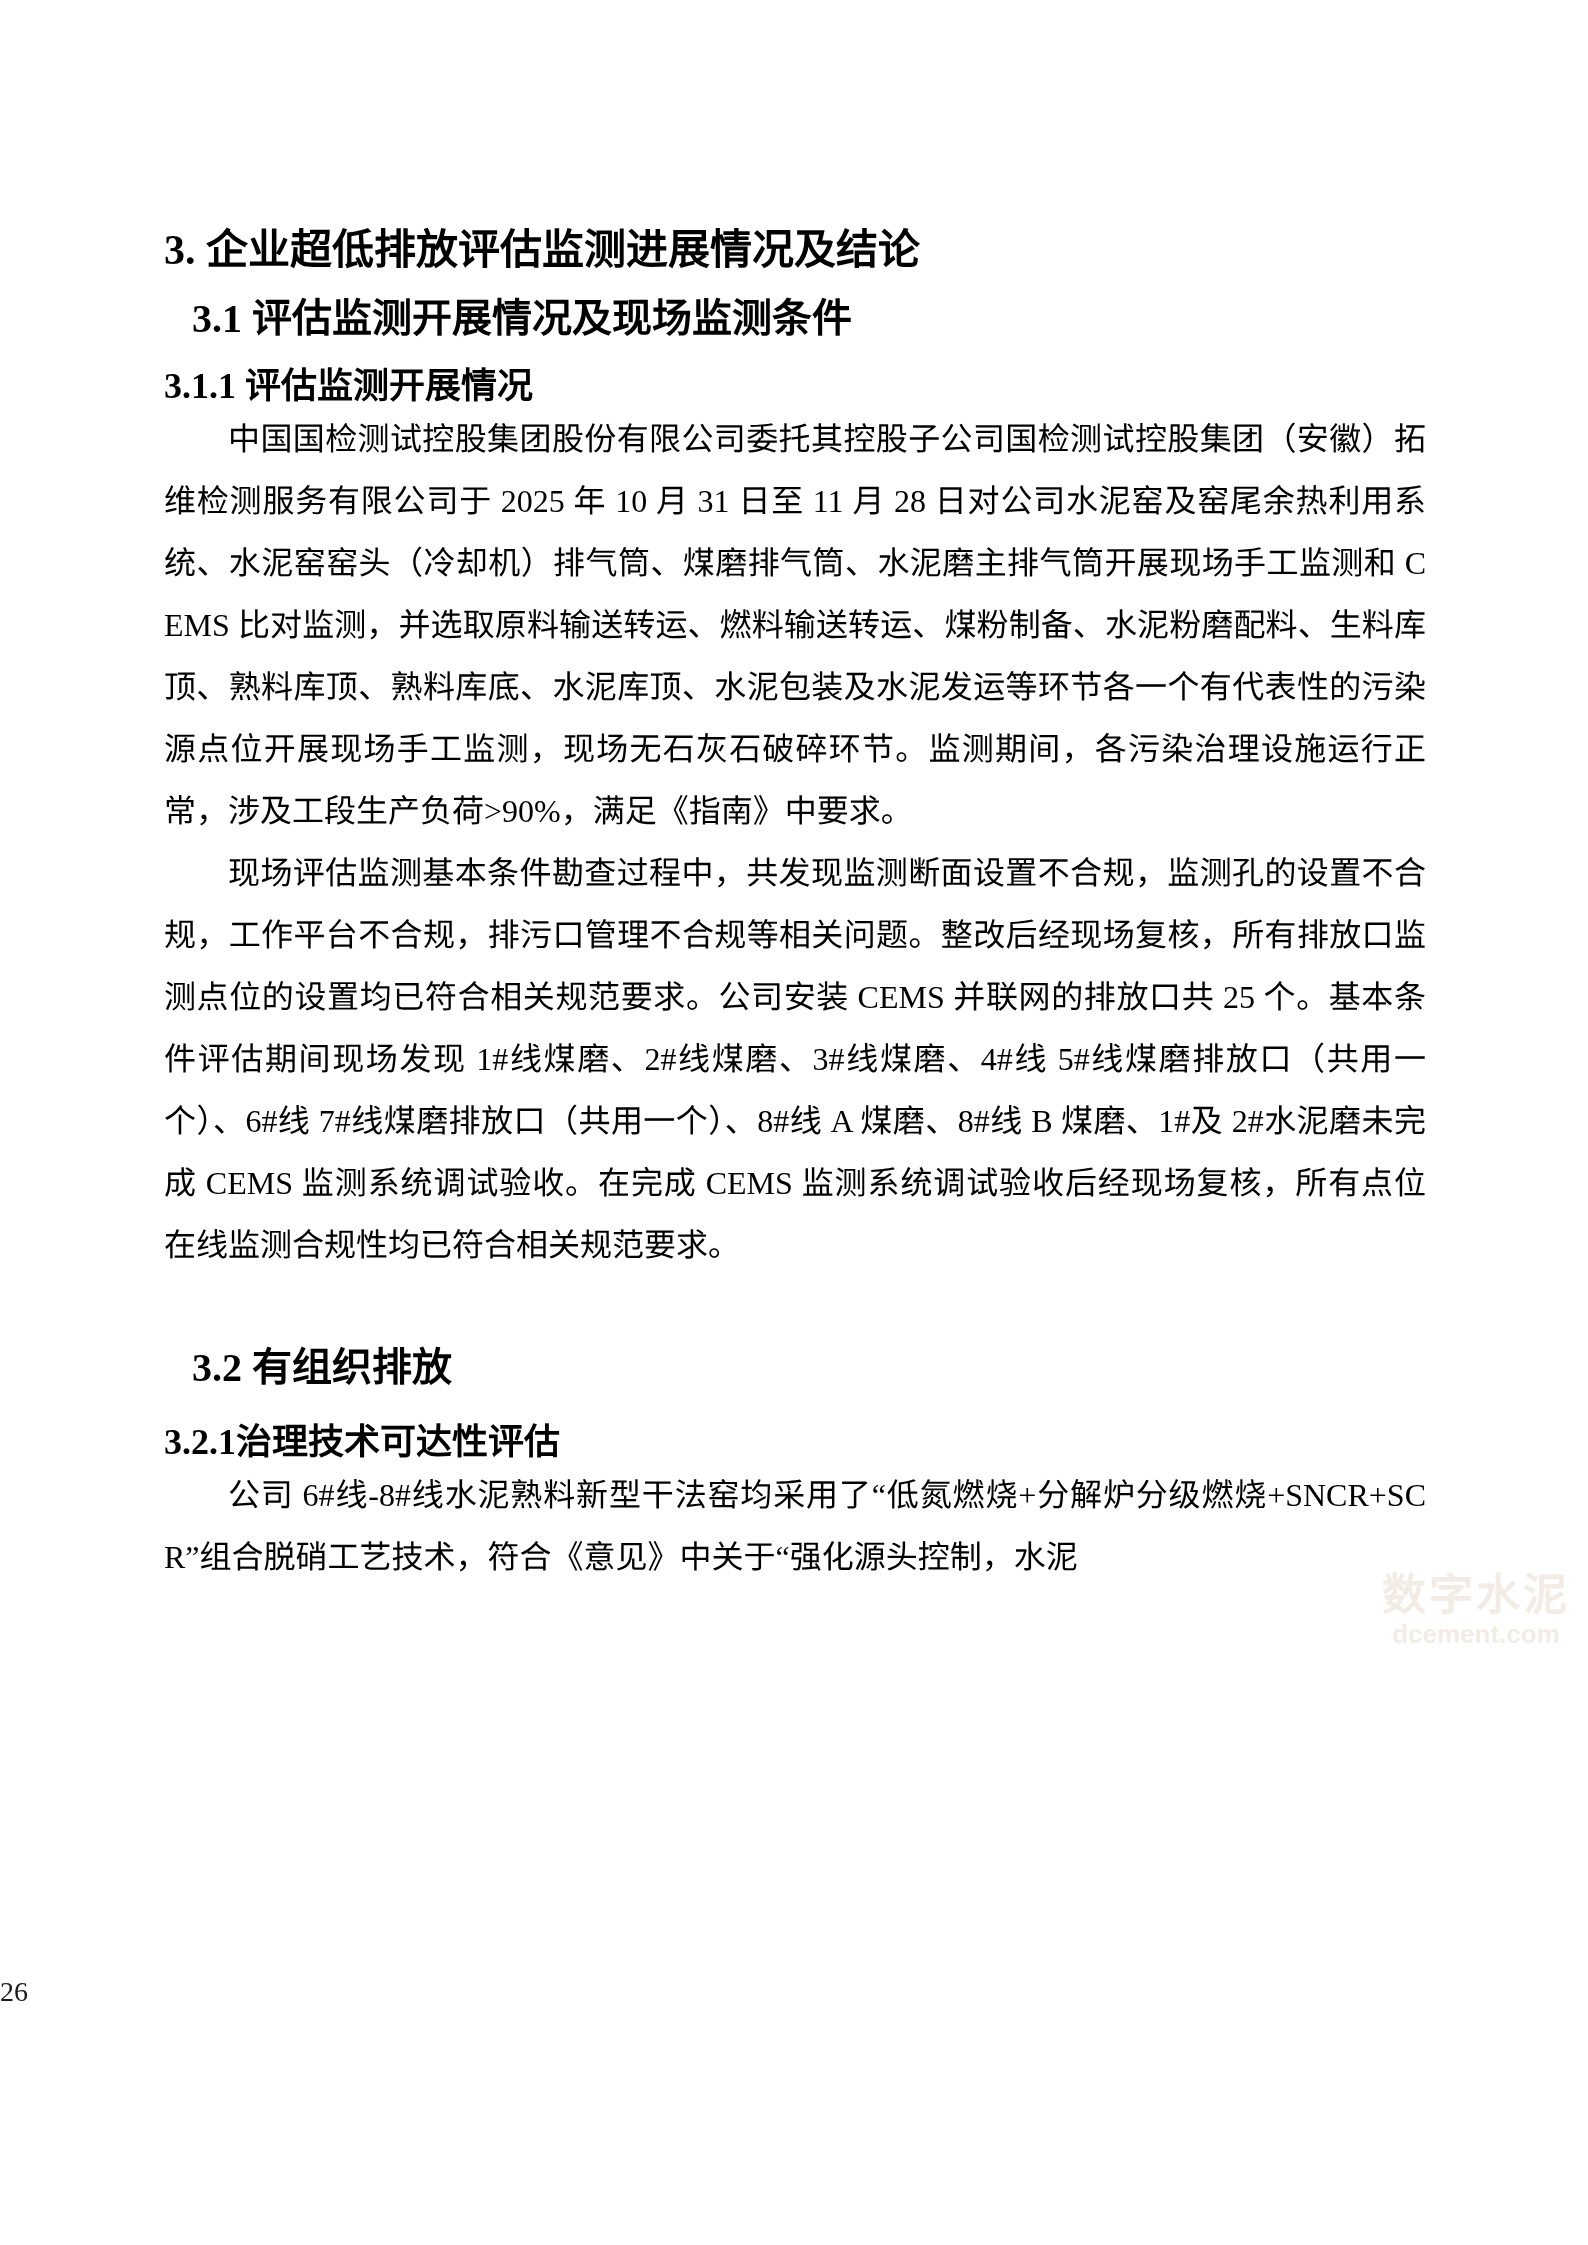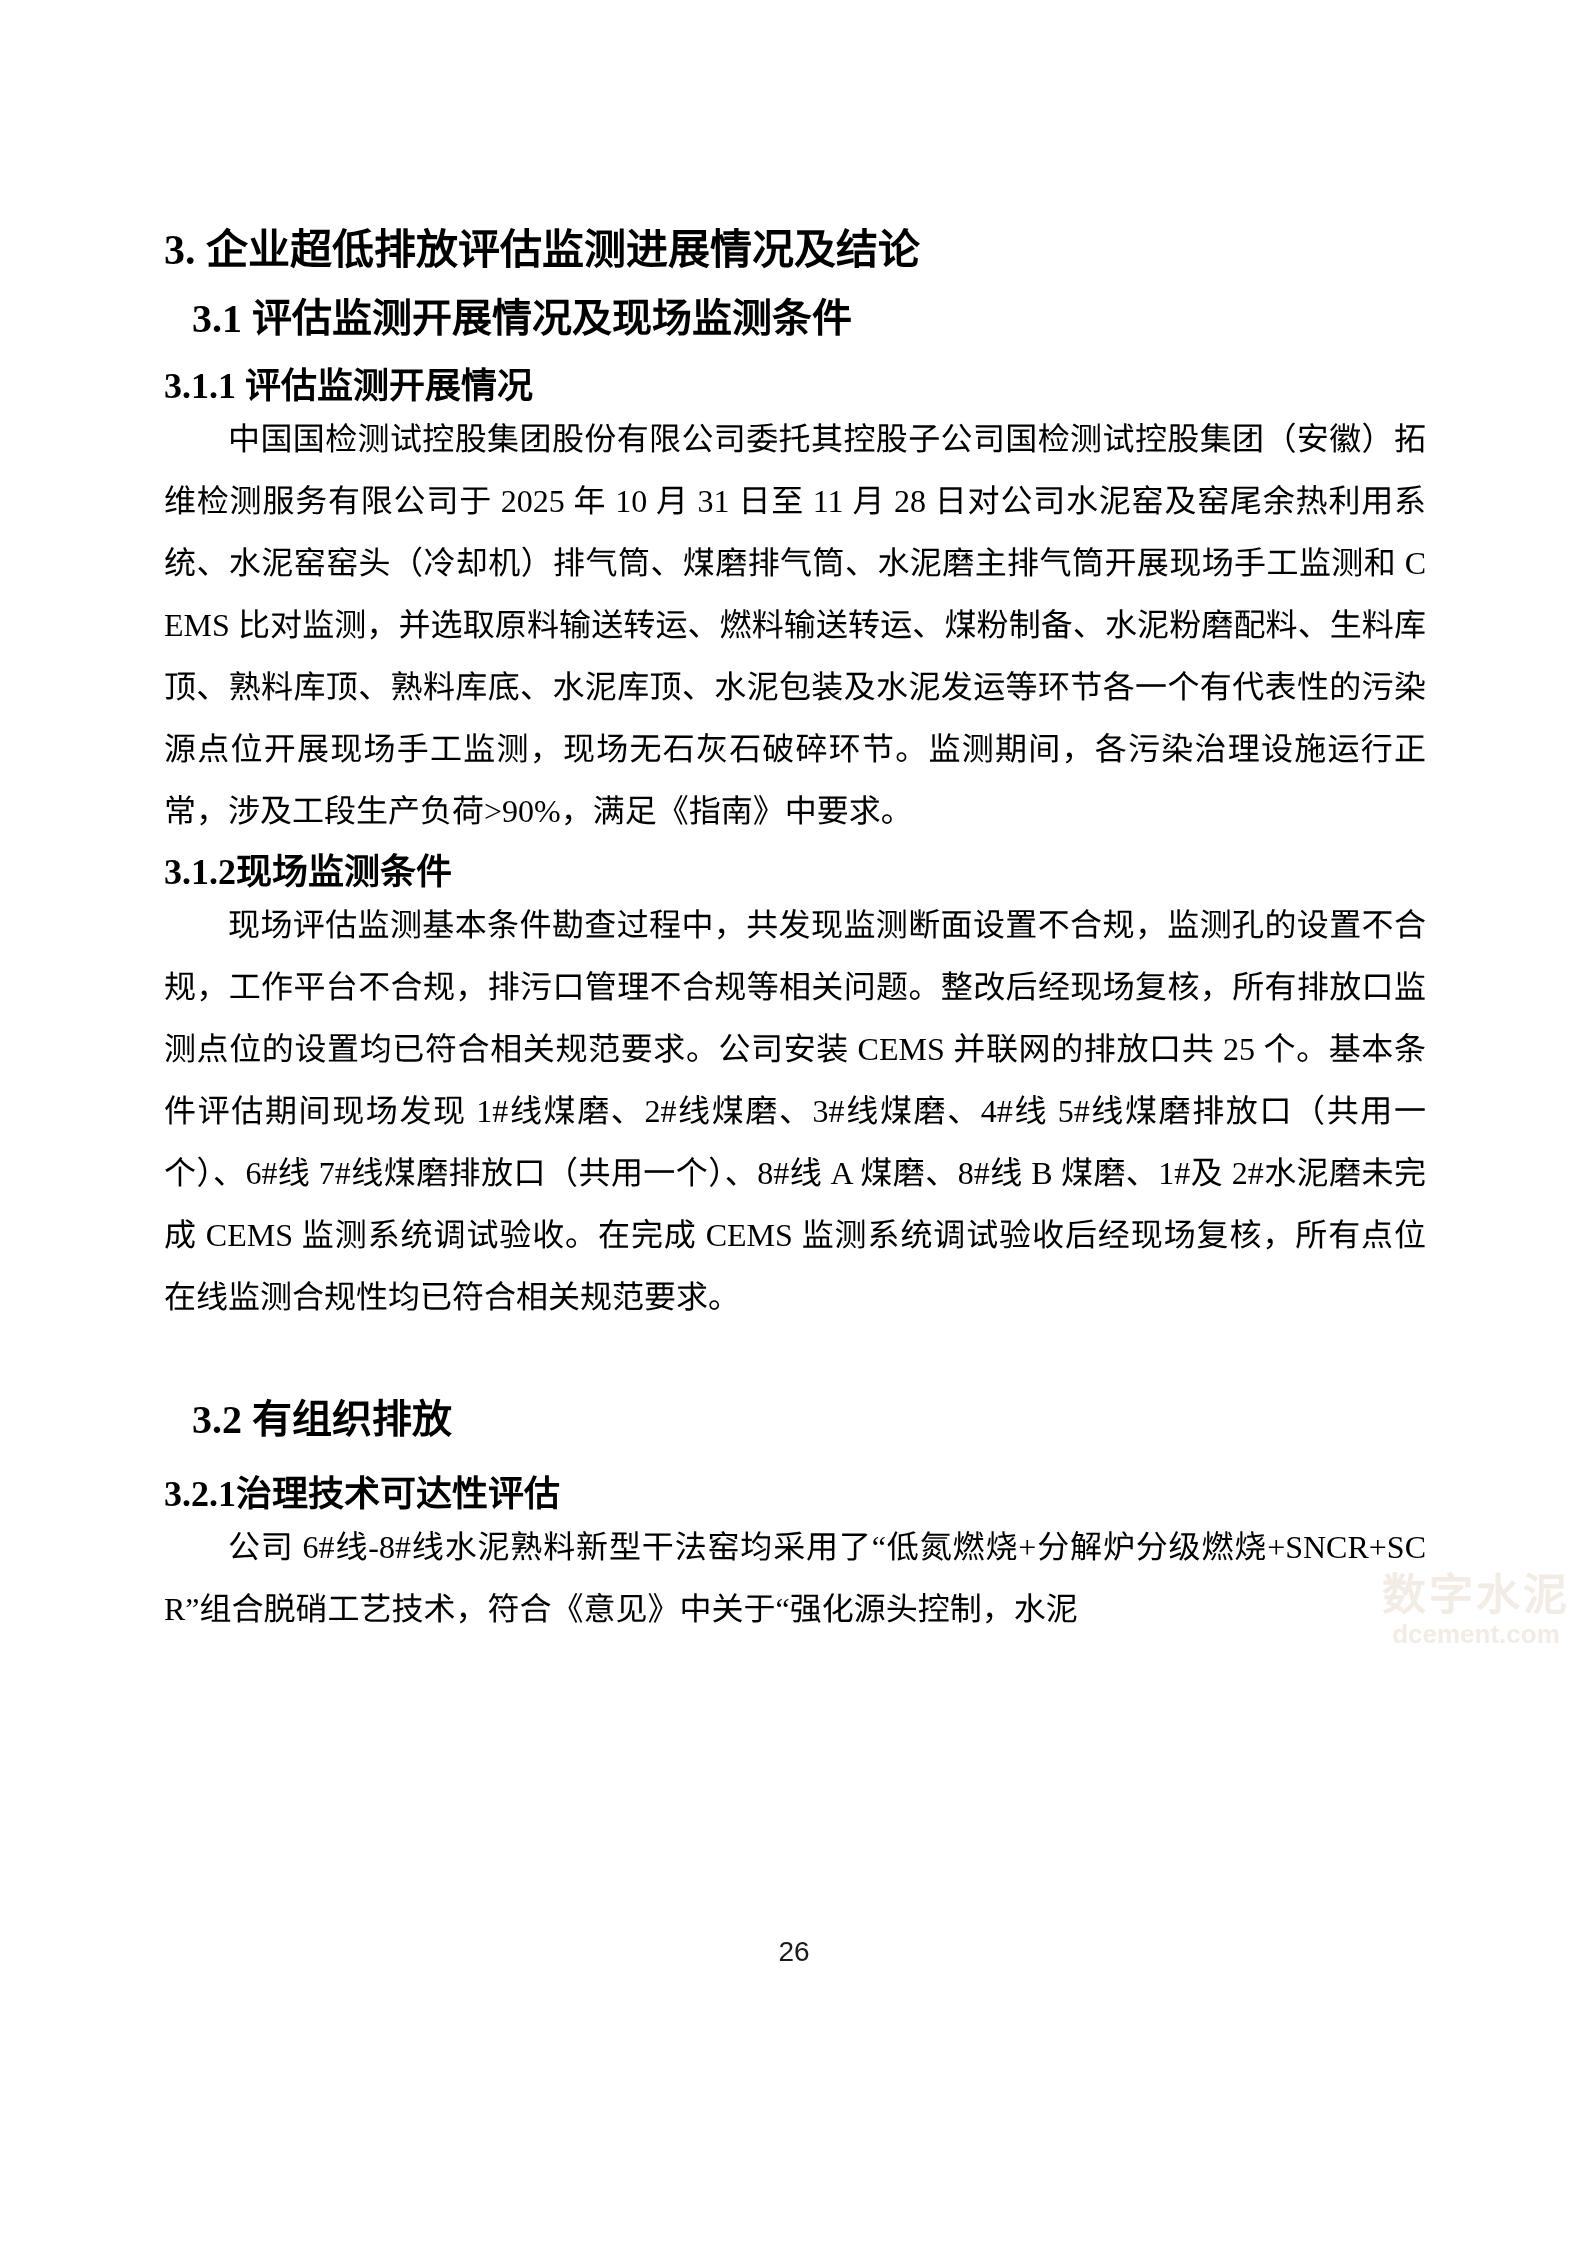--- a/index.html
+++ b/index.html
@@ -59,26 +59,25 @@
     text-align: justify;
     text-indent: 2em;
     word-break: break-all;
   }
   .p1 { margin-top: 6px; }
   .p2 { margin-top: 0; }
   .p3 { margin-top: 12px; }
   .p4 { margin-top: 6px; }
   .page-number {
     position: absolute;
-    top: 1936px;
+    top: 1976px;
     left: 0;
     width: 100%;
-    text-align: center;
     font-size: 28px;
-    font-family: Liberation Sans, sans-serif;
+    font-family: Liberation Serif, serif;
     color: #1a1a1a;
   }
   .watermark {
     position: absolute;
     right: 18px;
     bottom: 22px;
     text-align: center;
     font-family: "Liberation Sans", sans-serif;
     font-weight: bold;
     color: #f2ece5;
@@ -101,21 +100,20 @@
 
     <h1>3. 企业超低排放评估监测进展情况及结论</h1>
 
     <h2 class="h2-31">3.1 评估监测开展情况及现场监测条件</h2>
 
     <h3 class="h3-311">3.1.1 评估监测开展情况</h3>
 
 
     <p class="body p2">中国国检测试控股集团股份有限公司委托其控股子公司国检测试控股集团（安徽）拓维检测服务有限公司于 2025 年 10 月 31 日至 11 月 28 日对公司水泥窑及窑尾余热利用系统、水泥窑窑头（冷却机）排气筒、煤磨排气筒、水泥磨主排气筒开展现场手工监测和 CEMS 比对监测，并选取原料输送转运、燃料输送转运、煤粉制备、水泥粉磨配料、生料库顶、熟料库顶、熟料库底、水泥库顶、水泥包装及水泥发运等环节各一个有代表性的污染源点位开展现场手工监测，现场无石灰石破碎环节。监测期间，各污染治理设施运行正常，涉及工段生产负荷&gt;90%，满足《指南》中要求。</p>
 
-    <h3 class="h3-312">3.1.2现场监测条件</h3>
 
     <p class="body p3">现场评估监测基本条件勘查过程中，共发现监测断面设置不合规，监测孔的设置不合规，工作平台不合规，排污口管理不合规等相关问题。整改后经现场复核，所有排放口监测点位的设置均已符合相关规范要求。公司安装 CEMS 并联网的排放口共 25 个。基本条件评估期间现场发现 1#线煤磨、2#线煤磨、3#线煤磨、4#线 5#线煤磨排放口（共用一个）、6#线 7#线煤磨排放口（共用一个）、8#线 A 煤磨、8#线 B 煤磨、1#及 2#水泥磨未完成 CEMS 监测系统调试验收。在完成 CEMS 监测系统调试验收后经现场复核，所有点位在线监测合规性均已符合相关规范要求。</p>
 
     <h2 class="h2-32">3.2 有组织排放</h2>
 
     <h3 class="h3-321">3.2.1治理技术可达性评估</h3>
 
     <p class="body p4">公司 6#线-8#线水泥熟料新型干法窑均采用了“低氮燃烧+分解炉分级燃烧+SNCR+SCR”组合脱硝工艺技术，符合《意见》中关于“强化源头控制，水泥</p>
 
   </div>

